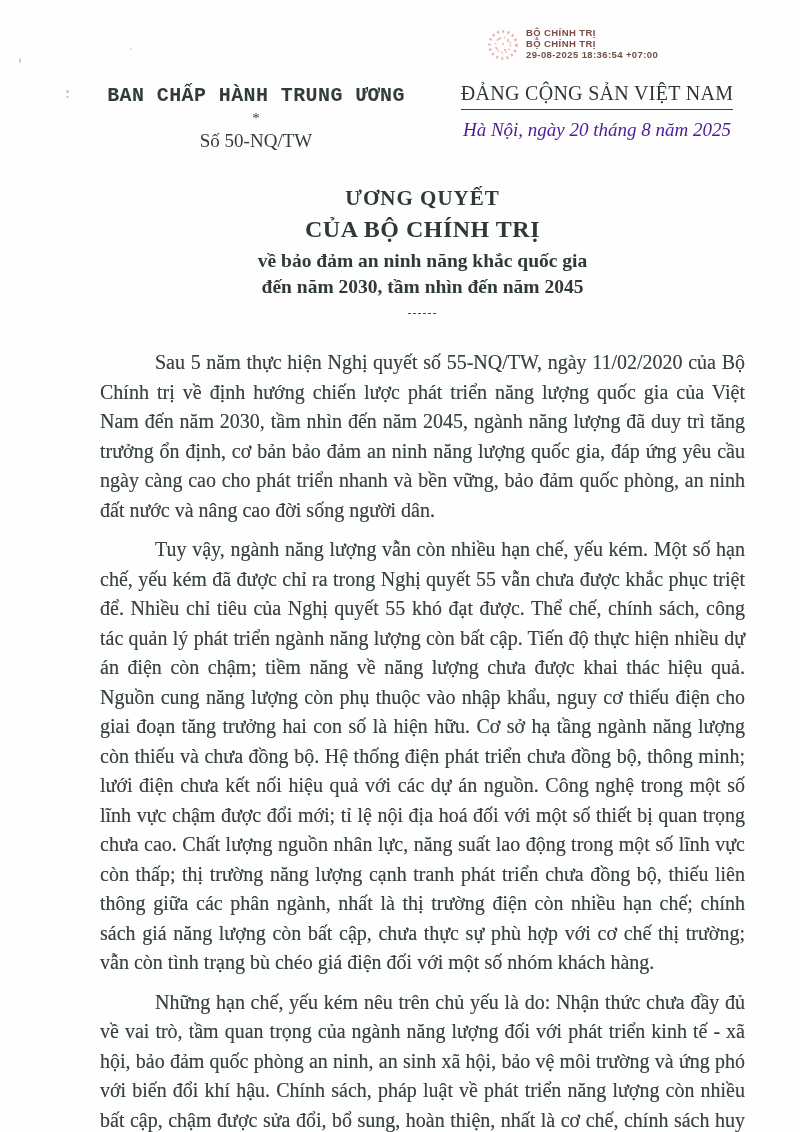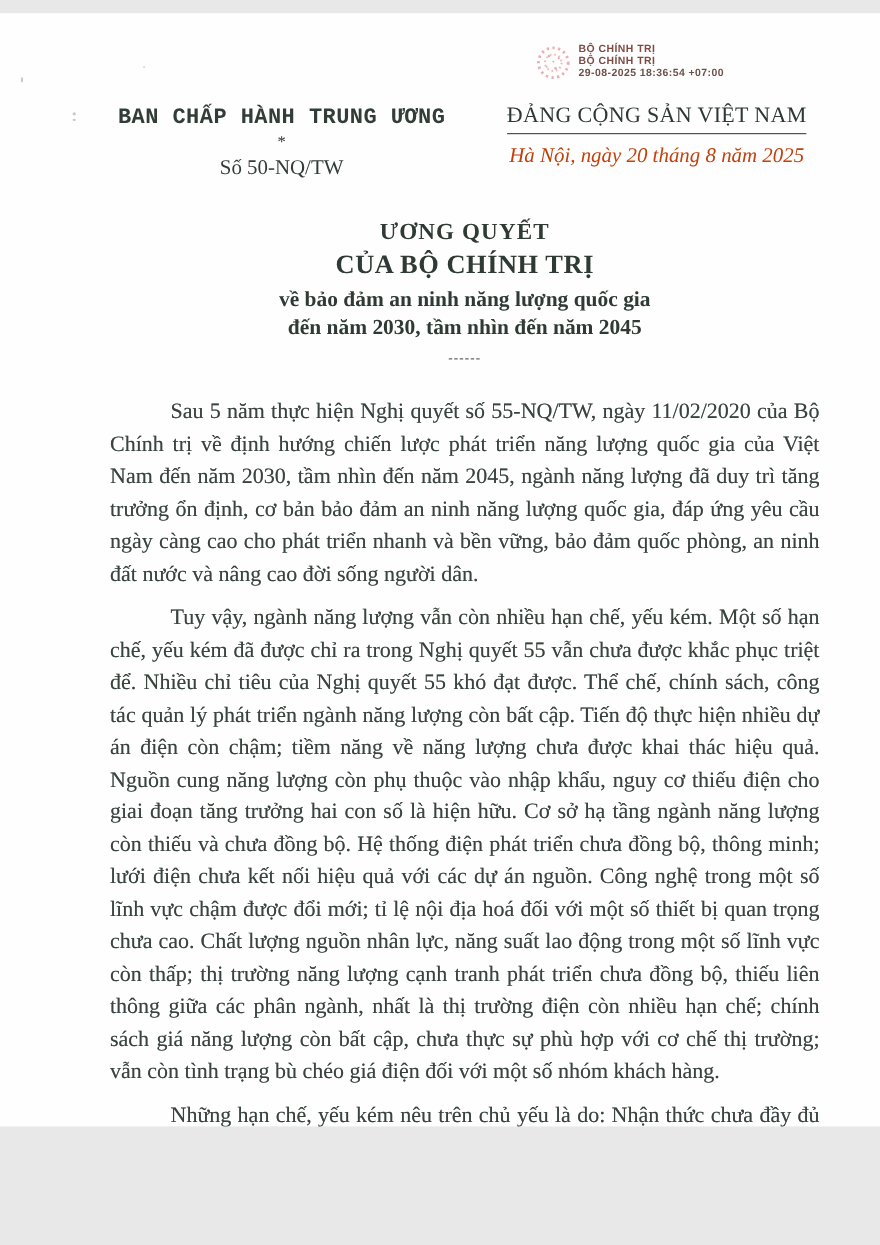--- a/index.html
+++ b/index.html
@@ -1,20 +1,20 @@
 <!DOCTYPE html>
 <html><head>
 <meta charset="utf-8">
 <style>
   html,body{margin:0;padding:0;}
   body{background:#e8e8e8;}
   .page{
     position:relative;
-    width:800px;height:1012px;
-    margin:12px auto;
+    width:800px;height:1132px;
+    margin:0 auto;
     background:#fefefdf
     ;background:#fefefe;
     overflow:hidden;
     font-family:"Liberation Serif","DejaVu Serif",serif;
     color:#39443e;
   }
   
   .stamp{
     position:absolute;top:27px;left:486px;
     display:flex;align-items:flex-start;gap:6px;
@@ -37,21 +37,21 @@
   .header-right{
     position:absolute;top:82px;left:446px;width:302px;
     text-align:center;
   }
   .national{
     display:inline-block;
     font-size:20px;font-weight:normal;letter-spacing:0.3px;
     color:#2e3833;
     padding-bottom:4px;border-bottom:1.6px solid #3a443e;
   }
-  .dateline{font-size:19px;font-style:italic;margin-top:9px;color:#c2410c;}
+  .dateline{font-size:19px;font-style:italic;margin-top:9px;color:#4c1d95;}
   
   .title-block{
     position:absolute;top:186px;left:100px;width:645px;
     text-align:center;color:#2f3a34;
   }
   .t1{font-size:21px;font-weight:bold;letter-spacing:1px;}
   .t2{font-size:24px;font-weight:bold;margin-top:5px;letter-spacing:0.5px;}
   .t3{font-size:19.5px;font-weight:bold;margin-top:7px;}
   .t4{font-size:19.5px;font-weight:bold;margin-top:4px;}
   .tsep{font-size:12px;letter-spacing:1px;margin-top:8px;color:#39443e;}
@@ -105,21 +105,21 @@
   </div>
 
   <div class="header-right">
     <span class="national">ĐẢNG CỘNG SẢN VIỆT NAM</span>
     <div class="dateline">Hà Nội, ngày 20 tháng 8 năm 2025</div>
   </div>
 
   <div class="title-block">
     <div class="t1">ƯƠNG QUYẾT</div>
     <div class="t2">CỦA BỘ CHÍNH TRỊ</div>
-    <div class="t3">về bảo đảm an ninh năng lượng quốc gia</div>
+    <div class="t3">về bảo đảm an ninh năng khắc quốc gia</div>
     <div class="t4">đến năm 2030, tầm nhìn đến năm 2045</div>
     <div class="tsep">------</div>
   </div>
 
   <div class="doc-body">
     <p>Sau 5 năm thực hiện Nghị quyết số 55-NQ/TW, ngày 11/02/2020 của Bộ Chính trị về định hướng chiến lược phát triển năng lượng quốc gia của Việt Nam đến năm 2030, tầm nhìn đến năm 2045, ngành năng lượng đã duy trì tăng trưởng ổn định, cơ bản bảo đảm an ninh năng lượng quốc gia, đáp ứng yêu cầu ngày càng cao cho phát triển nhanh và bền vững, bảo đảm quốc phòng, an ninh đất nước và nâng cao đời sống người dân.</p>
     <p>Tuy vậy, ngành năng lượng vẫn còn nhiều hạn chế, yếu kém. Một số hạn chế, yếu kém đã được chỉ ra trong Nghị quyết 55 vẫn chưa được khắc phục triệt để. Nhiều chỉ tiêu của Nghị quyết 55 khó đạt được. Thể chế, chính sách, công tác quản lý phát triển ngành năng lượng còn bất cập. Tiến độ thực hiện nhiều dự án điện còn chậm; tiềm năng về năng lượng chưa được khai thác hiệu quả. Nguồn cung năng lượng còn phụ thuộc vào nhập khẩu, nguy cơ thiếu điện cho giai đoạn tăng trưởng hai con số là hiện hữu. Cơ sở hạ tầng ngành năng lượng còn thiếu và chưa đồng bộ. Hệ thống điện phát triển chưa đồng bộ, thông minh; lưới điện chưa kết nối hiệu quả với các dự án nguồn. Công nghệ trong một số lĩnh vực chậm được đổi mới; tỉ lệ nội địa hoá đối với một số thiết bị quan trọng chưa cao. Chất lượng nguồn nhân lực, năng suất lao động trong một số lĩnh vực còn thấp; thị trường năng lượng cạnh tranh phát triển chưa đồng bộ, thiếu liên thông giữa các phân ngành, nhất là thị trường điện còn nhiều hạn chế; chính sách giá năng lượng còn bất cập, chưa thực sự phù hợp với cơ chế thị trường; vẫn còn tình trạng bù chéo giá điện đối với một số nhóm khách hàng.</p>
     <p>Những hạn chế, yếu kém nêu trên chủ yếu là do: Nhận thức chưa đầy đủ về vai trò, tầm quan trọng của ngành năng lượng đối với phát triển kinh tế - xã hội, bảo đảm quốc phòng an ninh, an sinh xã hội, bảo vệ môi trường và ứng phó với biến đổi khí hậu. Chính sách, pháp luật về phát triển năng lượng còn nhiều bất cập, chậm được sửa đổi, bổ sung, hoàn thiện, nhất là cơ chế, chính sách huy động nguồn lực cho phát triển năng lượng, khuyến khích sản xuất, sử dụng</p>
   </div>
 

